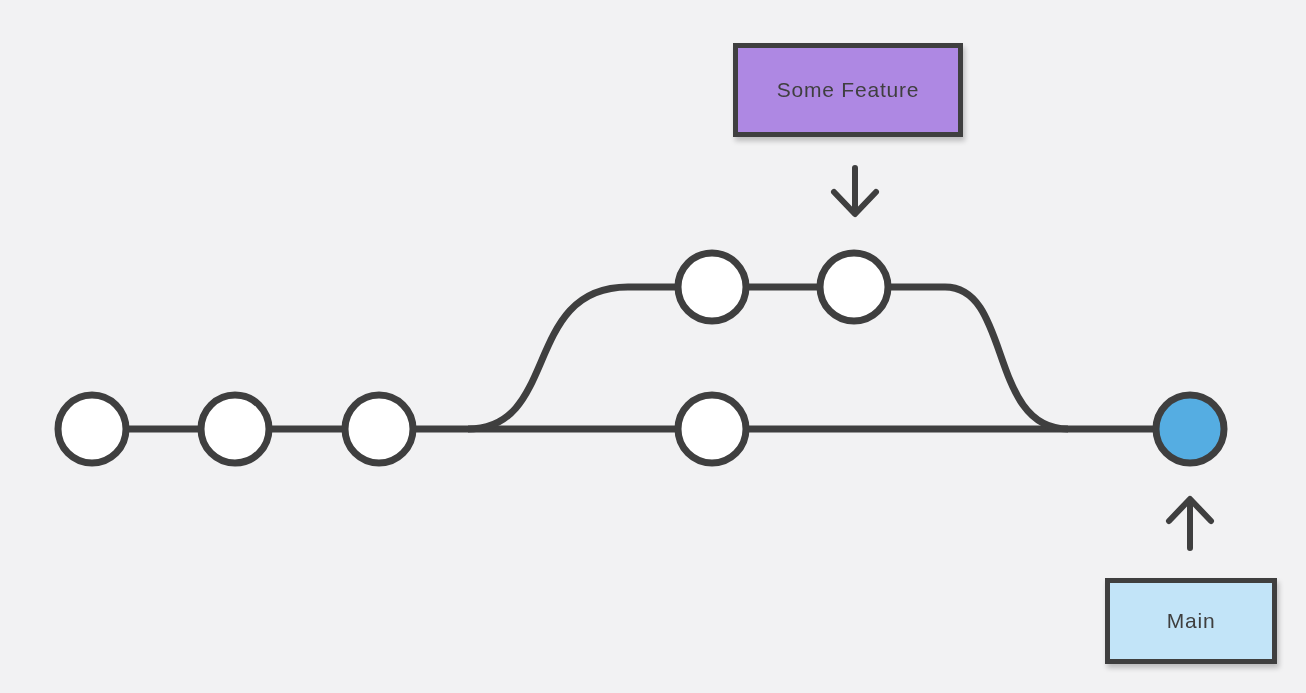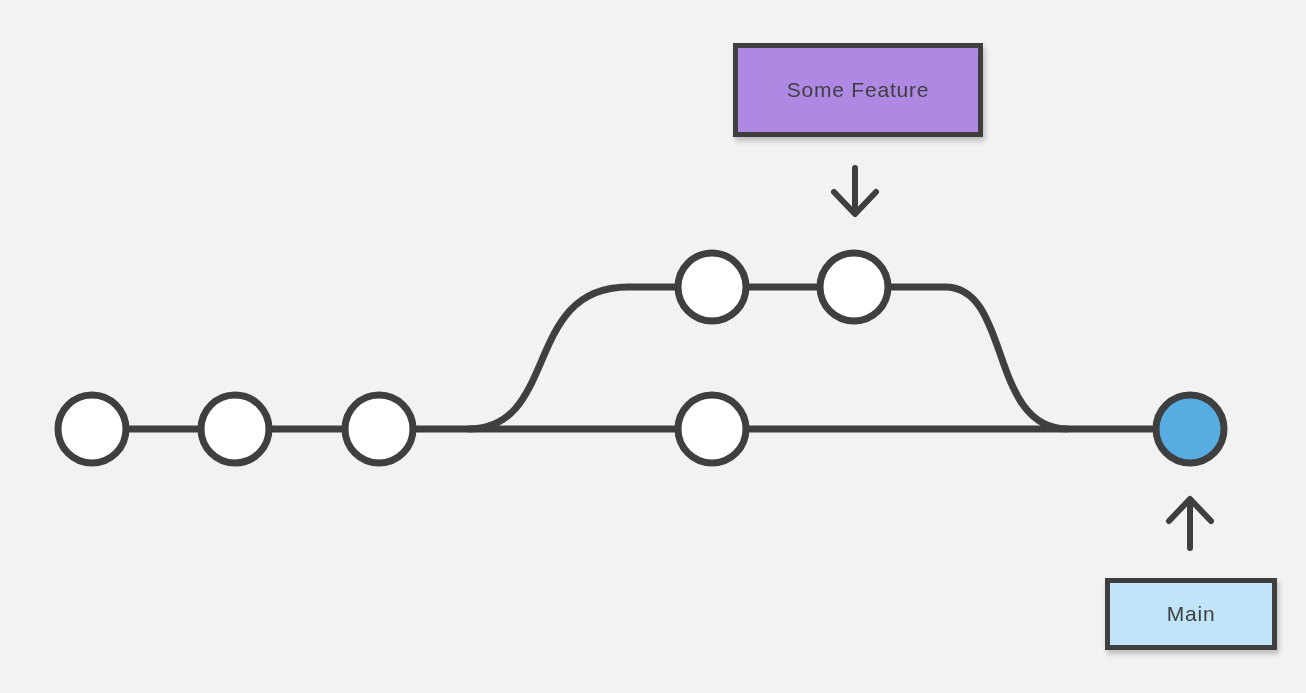--- a/index.html
+++ b/index.html
@@ -47,30 +47,30 @@
     box-shadow: 2px 4px 5px rgba(0, 0, 0, 0.22);
   }
   .label-box .label-text {
     font-size: 21px;
     letter-spacing: 0.8px;
     color: var(--text, #3f3f3f);
   }
   .feature-box {
     left: 733px;
     top: 43px;
-    width: 250px;
+    width: 230px;
     height: 94px;
     background: var(--feature-box-fill, #ae88e3);
     text-align: center;
   }
   .main-box {
     left: 1105px;
     top: 578px;
     width: 172px;
-    height: 72px;
+    height: 86px;
     background: var(--main-box-fill, #c2e4f8);
   }
 </style>
 </head>
 <body>
 
 <div class="stage">
 
   <svg class="diagram-svg" viewBox="0 0 1306 693">
 

